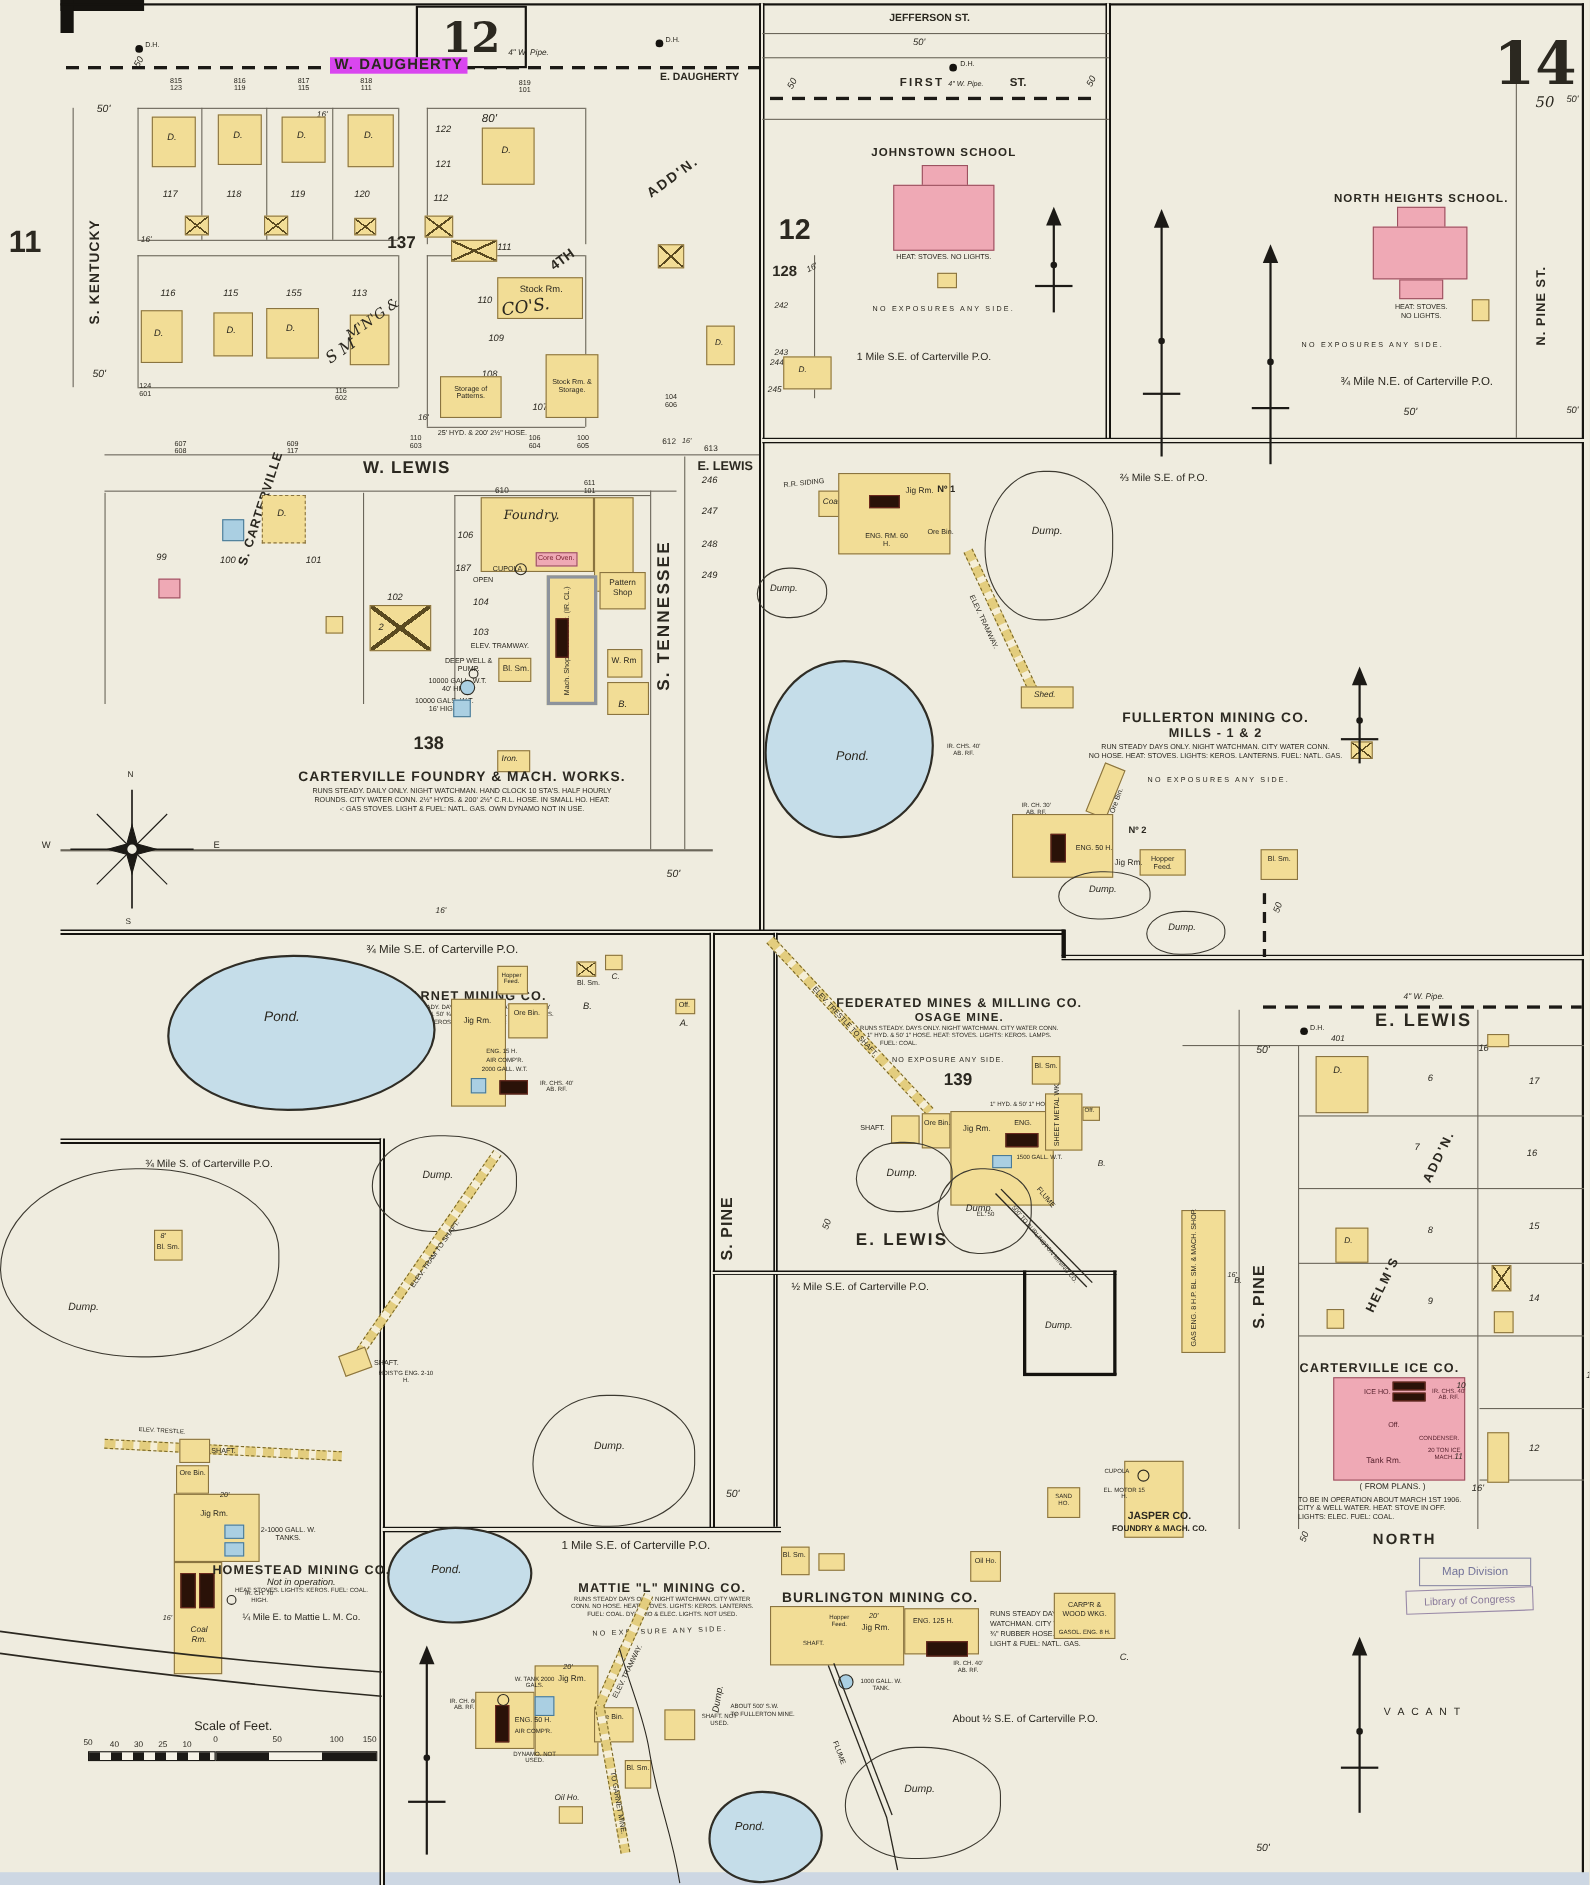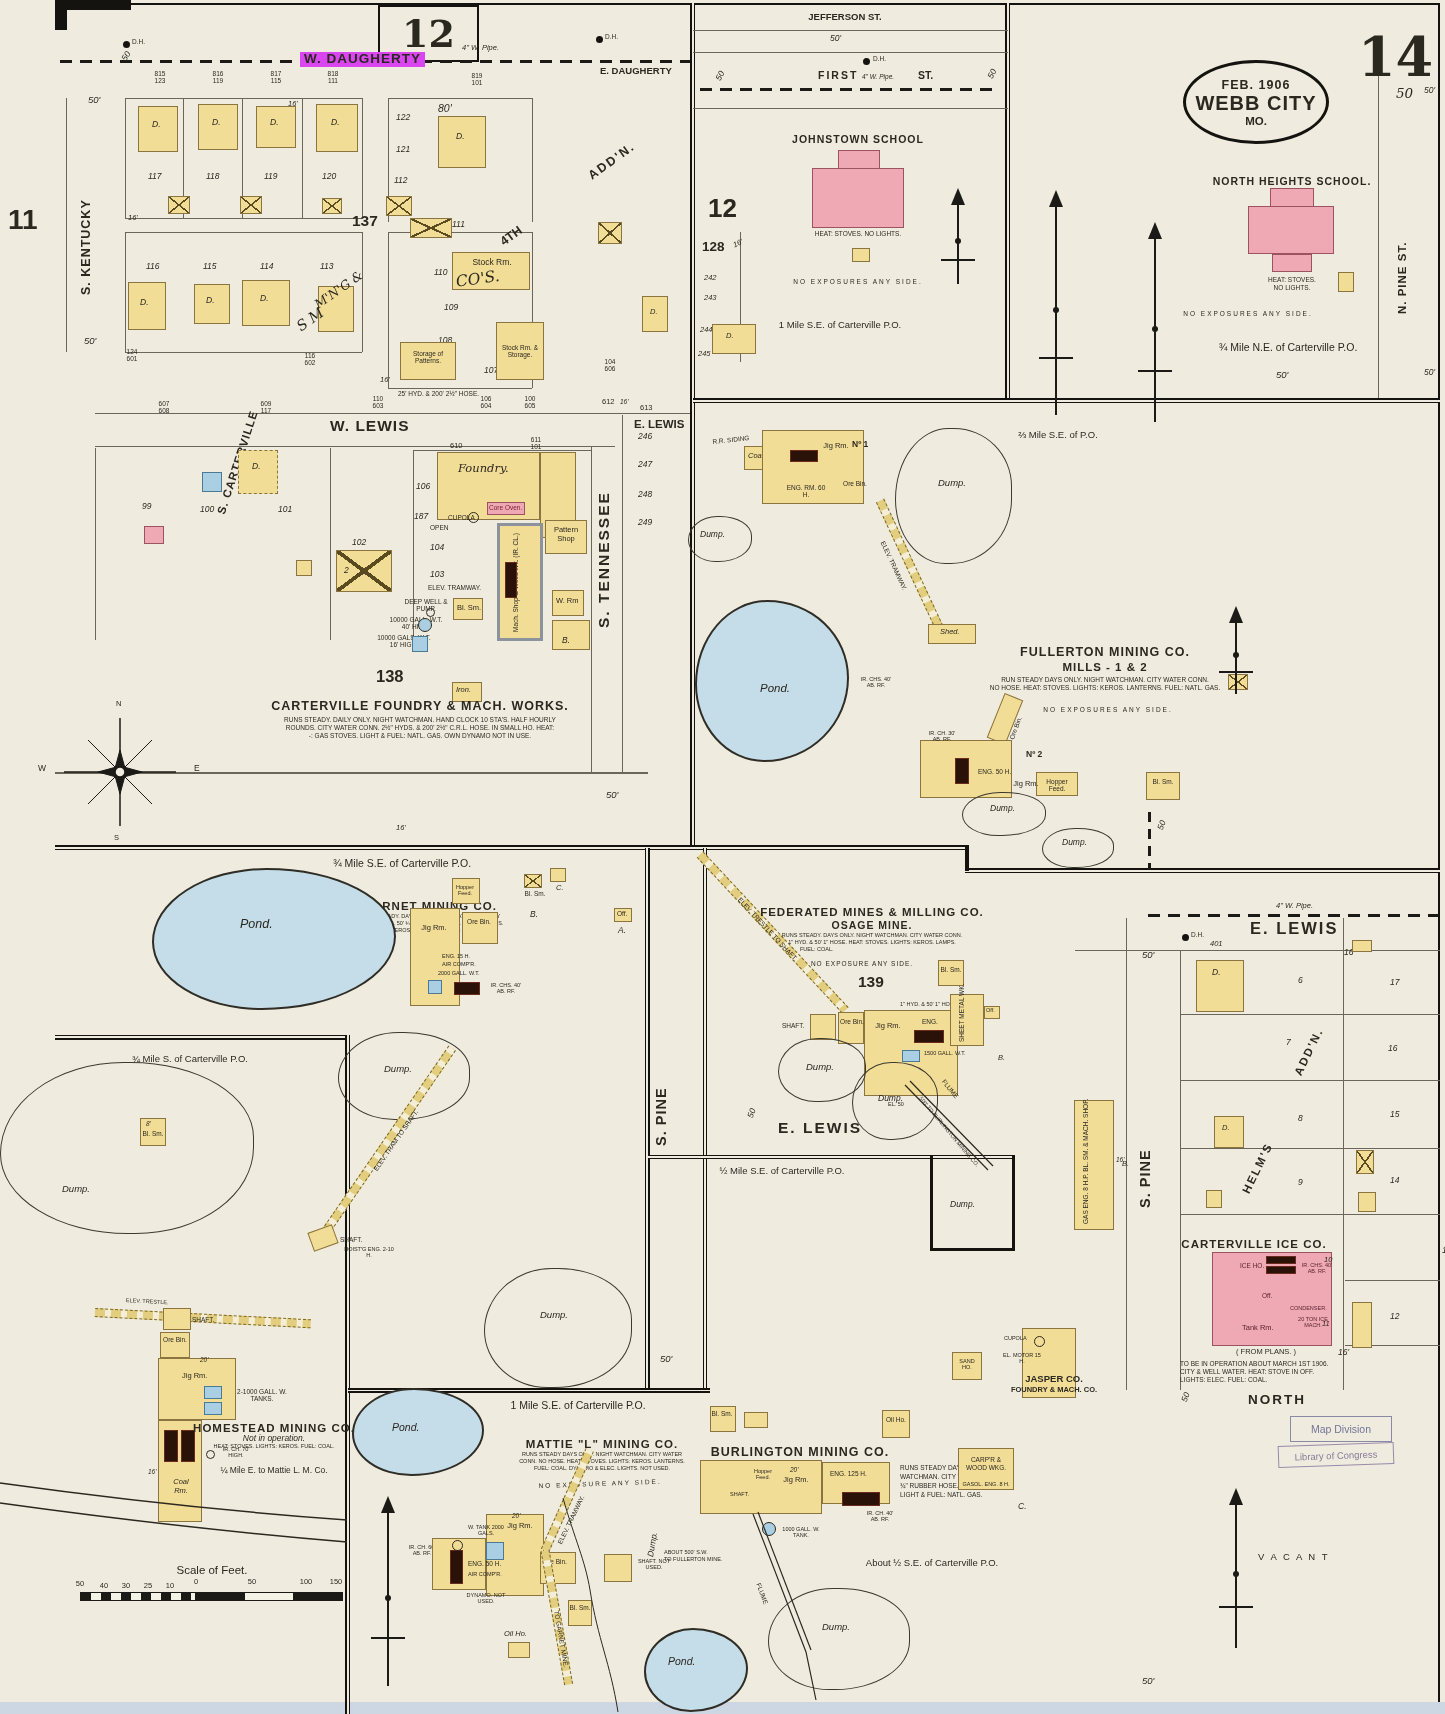--- a/index.html
+++ b/index.html
@@ -175,21 +175,21 @@
 
   <div class="bldg" style="left:128px;top:282px;width:38px;height:48px"></div>
   <div class="lb t8 it" style="left:140px;top:298px">D.</div>
   <div class="bldg" style="left:194px;top:284px;width:36px;height:40px"></div>
   <div class="lb t8 it" style="left:206px;top:296px">D.</div>
   <div class="bldg" style="left:242px;top:280px;width:48px;height:46px"></div>
   <div class="lb t8 it" style="left:260px;top:294px">D.</div>
   <div class="bldg" style="left:318px;top:286px;width:36px;height:46px"></div>
   <div class="lb t8 it" style="left:146px;top:262px">116</div>
   <div class="lb t8 it" style="left:203px;top:262px">115</div>
-  <div class="lb t8 it" style="left:260px;top:262px">114</div>
+  <div class="lb t8 it" style="left:260px;top:262px">155</div>
   <div class="lb t8 it" style="left:320px;top:262px">113</div>
   <div class="lb t6 ctr" style="left:132px;top:348px;text-align:center"><span>124</span><br><span>601</span></div>
   <div class="lb t6 ctr" style="left:310px;top:352px;text-align:center"><span>116</span><br><span>602</span></div>
 
   <div class="lb t15 b" style="left:352px;top:213px">137</div>
   <div class="bldg xb" style="left:410px;top:218px;width:42px;height:20px"></div>
   <div class="bldg" style="left:452px;top:252px;width:78px;height:38px"></div>
   <div class="lb t8 ctr" style="left:492px;top:258px">Stock Rm.</div>
   <div class="lb t15 serif it" style="left:455px;top:274px;transform:rotate(-8deg)">CO'S.</div>
   <div class="lb t8 it" style="left:434px;top:268px">110</div>
@@ -288,44 +288,39 @@
   <div class="lb t10 b ls2" style="left:818px;top:70px">FIRST</div>
   <div class="lb t6 it" style="left:862px;top:73px">4" W. Pipe.</div>
   <div class="lb t10 b" style="left:918px;top:70px">ST.</div>
   <div class="dash-h" style="left:700px;top:88px;width:300px"></div>
   <div class="lb t8 it" style="left:714px;top:78px;transform:rotate(-62deg)">50</div>
   <div class="lb t8 it" style="left:986px;top:76px;transform:rotate(-62deg)">50</div>
   <div class="lb t26 b" style="left:708px;top:194px">12</div>
   <div class="lb t13 b" style="left:702px;top:240px">128</div>
   <div class="lb t7 it" style="left:732px;top:242px;transform:rotate(-25deg)">16'</div>
   <div class="lb t7 it" style="left:704px;top:274px">242</div>
-  <div class="lb t7 it" style="left:704px;top:294px">243</div>
+  <div class="lb t7 it" style="left:704px;top:317px">243</div>
   <div class="lb t7 it" style="left:700px;top:326px">244</div>
   <div class="lb t7 it" style="left:698px;top:350px">245</div>
   <div class="bldg" style="left:712px;top:324px;width:44px;height:30px"></div>
   <div class="lb t7 it" style="left:726px;top:332px">D.</div>
   <div class="lb t10 b ls1 ctr" style="left:858px;top:134px">JOHNSTOWN SCHOOL</div>
   <div class="bldg pink" style="left:838px;top:150px;width:42px;height:20px"></div>
   <div class="bldg pink" style="left:812px;top:168px;width:92px;height:60px"></div>
   <div class="lb t6 ctr" style="left:858px;top:230px">HEAT: STOVES. NO LIGHTS.</div>
   <div class="bldg" style="left:852px;top:248px;width:18px;height:14px"></div>
   <div class="lb t6 ls2 ctr" style="left:858px;top:278px">NO EXPOSURES ANY SIDE.</div>
   <div class="lb t9 ctr" style="left:840px;top:320px">1 Mile S.E. of Carterville P.O.</div>
   <div class="rr" style="left:951px;top:188px;height:96px">
     <div class="head"></div>
       <div class="ln-v"></div>
       <div class="mid-dot"></div>
       <div class="bar"></div>
   </div>
 
-  <div class="oval" style="left:1183px;top:60px;width:140px;height:78px">
-    <span class="t12 b ls1">FEB. 1906</span>
-    <span class="b ls1" style="font-size:20px">WEBB CITY</span>
-    <span class="t11 b">MO.</span>
-  </div>
   <div class="lb t54 b serif" style="left:1358px;top:28px">14</div>
   <div class="lb t13 it serif" style="left:1396px;top:86px">50</div>
   <div class="lb t10 b ls1 ctr" style="left:1292px;top:176px">NORTH HEIGHTS SCHOOL.</div>
   <div class="bldg pink" style="left:1270px;top:188px;width:44px;height:20px"></div>
   <div class="bldg pink" style="left:1248px;top:206px;width:86px;height:48px"></div>
   <div class="bldg pink" style="left:1272px;top:254px;width:40px;height:18px"></div>
   <div class="lb t6 ctr" style="left:1292px;top:276px">HEAT: STOVES.</div>
   <div class="lb t6 ctr" style="left:1292px;top:284px">NO LIGHTS.</div>
   <div class="bldg" style="left:1338px;top:272px;width:16px;height:20px"></div>
   <div class="lb t6 ls2 ctr" style="left:1248px;top:310px">NO EXPOSURES ANY SIDE.</div>

